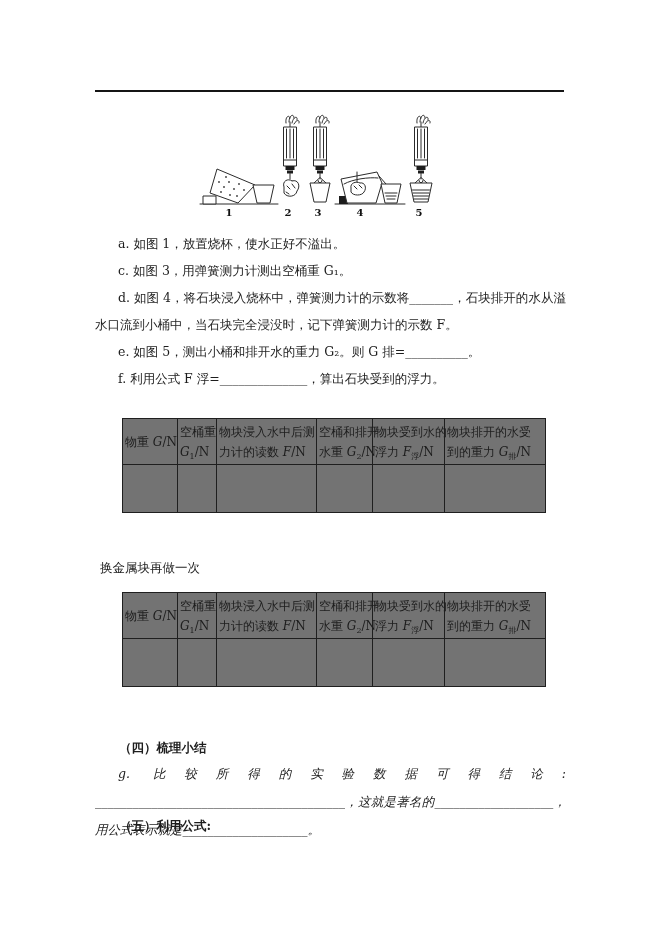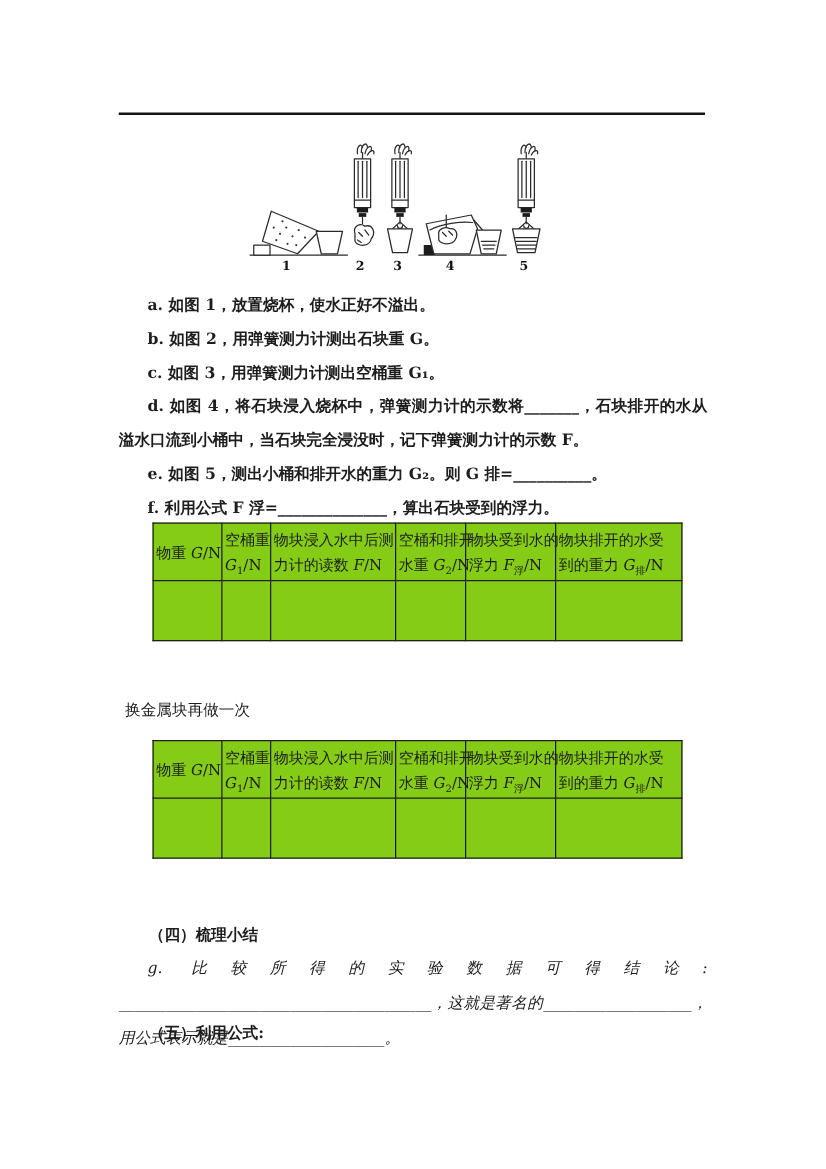--- a/index.html
+++ b/index.html
@@ -11,25 +11,25 @@
   .top-rule { position:absolute; left:95px; top:90px; width:469px; border:0; border-top:2px solid #151515; margin:0; }
 
   .figure-wrap { position:absolute; left:193px; top:112px; width:252px; height:108px; }
   .s  { stroke:#2b2b2b; stroke-width:1; fill:none; stroke-linecap:round; stroke-linejoin:round; }
   .sw { stroke:#2b2b2b; stroke-width:1; fill:#ffffff; stroke-linejoin:round; }
   .dk { fill:#1c1c1c; stroke:none; }
   .dot { fill:#3a3a3a; stroke:none; }
   text.fig-num { font-family:"DejaVu Serif","Liberation Serif",serif; font-size:10px; font-weight:bold; fill:#111; text-anchor:middle; }
 
   .steps { position:absolute; left:95px; top:230px; width:471px; }
-  .steps p { margin:0; line-height:27px; text-indent:23px; text-align:justify;font-weight:bold; }
+  .steps p { margin:0; line-height:27px; text-indent:23px; text-align:justify; }
 
   .retry { position:absolute; left:100px; top:560px; margin:0; }
 
-  table.data { position:absolute; left:122px; border-collapse:collapse; table-layout:fixed; width:423px; font-size:12px; background:#84cc16; }
+  table.data { position:absolute; left:122px; border-collapse:collapse; table-layout:fixed; width:423px; font-size:12px; background:#737373; }
   #table1 { top:418px; }
   #table2 { top:592px; }
   table.data th, table.data td { border:1px solid #1f1f1f; padding:1px 2px; font-weight:normal; text-align:left; vertical-align:middle; }
   tr.hdr { height:46px; }
   tr.blank-row { height:48px; }
   .hl1, .hl2 { line-height:20px; white-space:nowrap; }
   .hl1:empty { display:none; }
   .sym { font-style:italic; }
   table.data sub { font-size:8px; line-height:0; }
 
@@ -113,21 +113,20 @@
         <path class="s" d="M222 71 L228 65.5 L234 71"></path>
         <path class="sw" d="M217 71 L239 71 L235 90 L221 90 Z"></path>
         <path class="s" d="M219.5 78 L236.5 78 M220 81 L236 81 M220.5 84 L235.5 84 M221 87 L235 87"></path>
         <text class="fig-num" x="226" y="104">5</text>
       </g>
     </svg>
   </div>
 
   <div class="steps">
     <p>a. 如图 1，放置烧杯，使水正好不溢出。</p>
-    <p>b. 如图 2，用弹簧测力计测出石块重 G。</p>
     <p>c. 如图 3，用弹簧测力计测出空桶重 G₁。</p>
     <p>d. 如图 4，将石块浸入烧杯中，弹簧测力计的示数将_______，石块排开的水从溢水口流到小桶中，当石块完全浸没时，记下弹簧测力计的示数 F。</p>
     <p>e. 如图 5，测出小桶和排开水的重力 G₂。则 G 排=__________。</p>
     <p>f. 利用公式 F 浮=______________，算出石块受到的浮力。</p>
   </div>
 
   <table class="data" id="table1">
     <colgroup>
       <col style="width:55px">
         <col style="width:39px">

